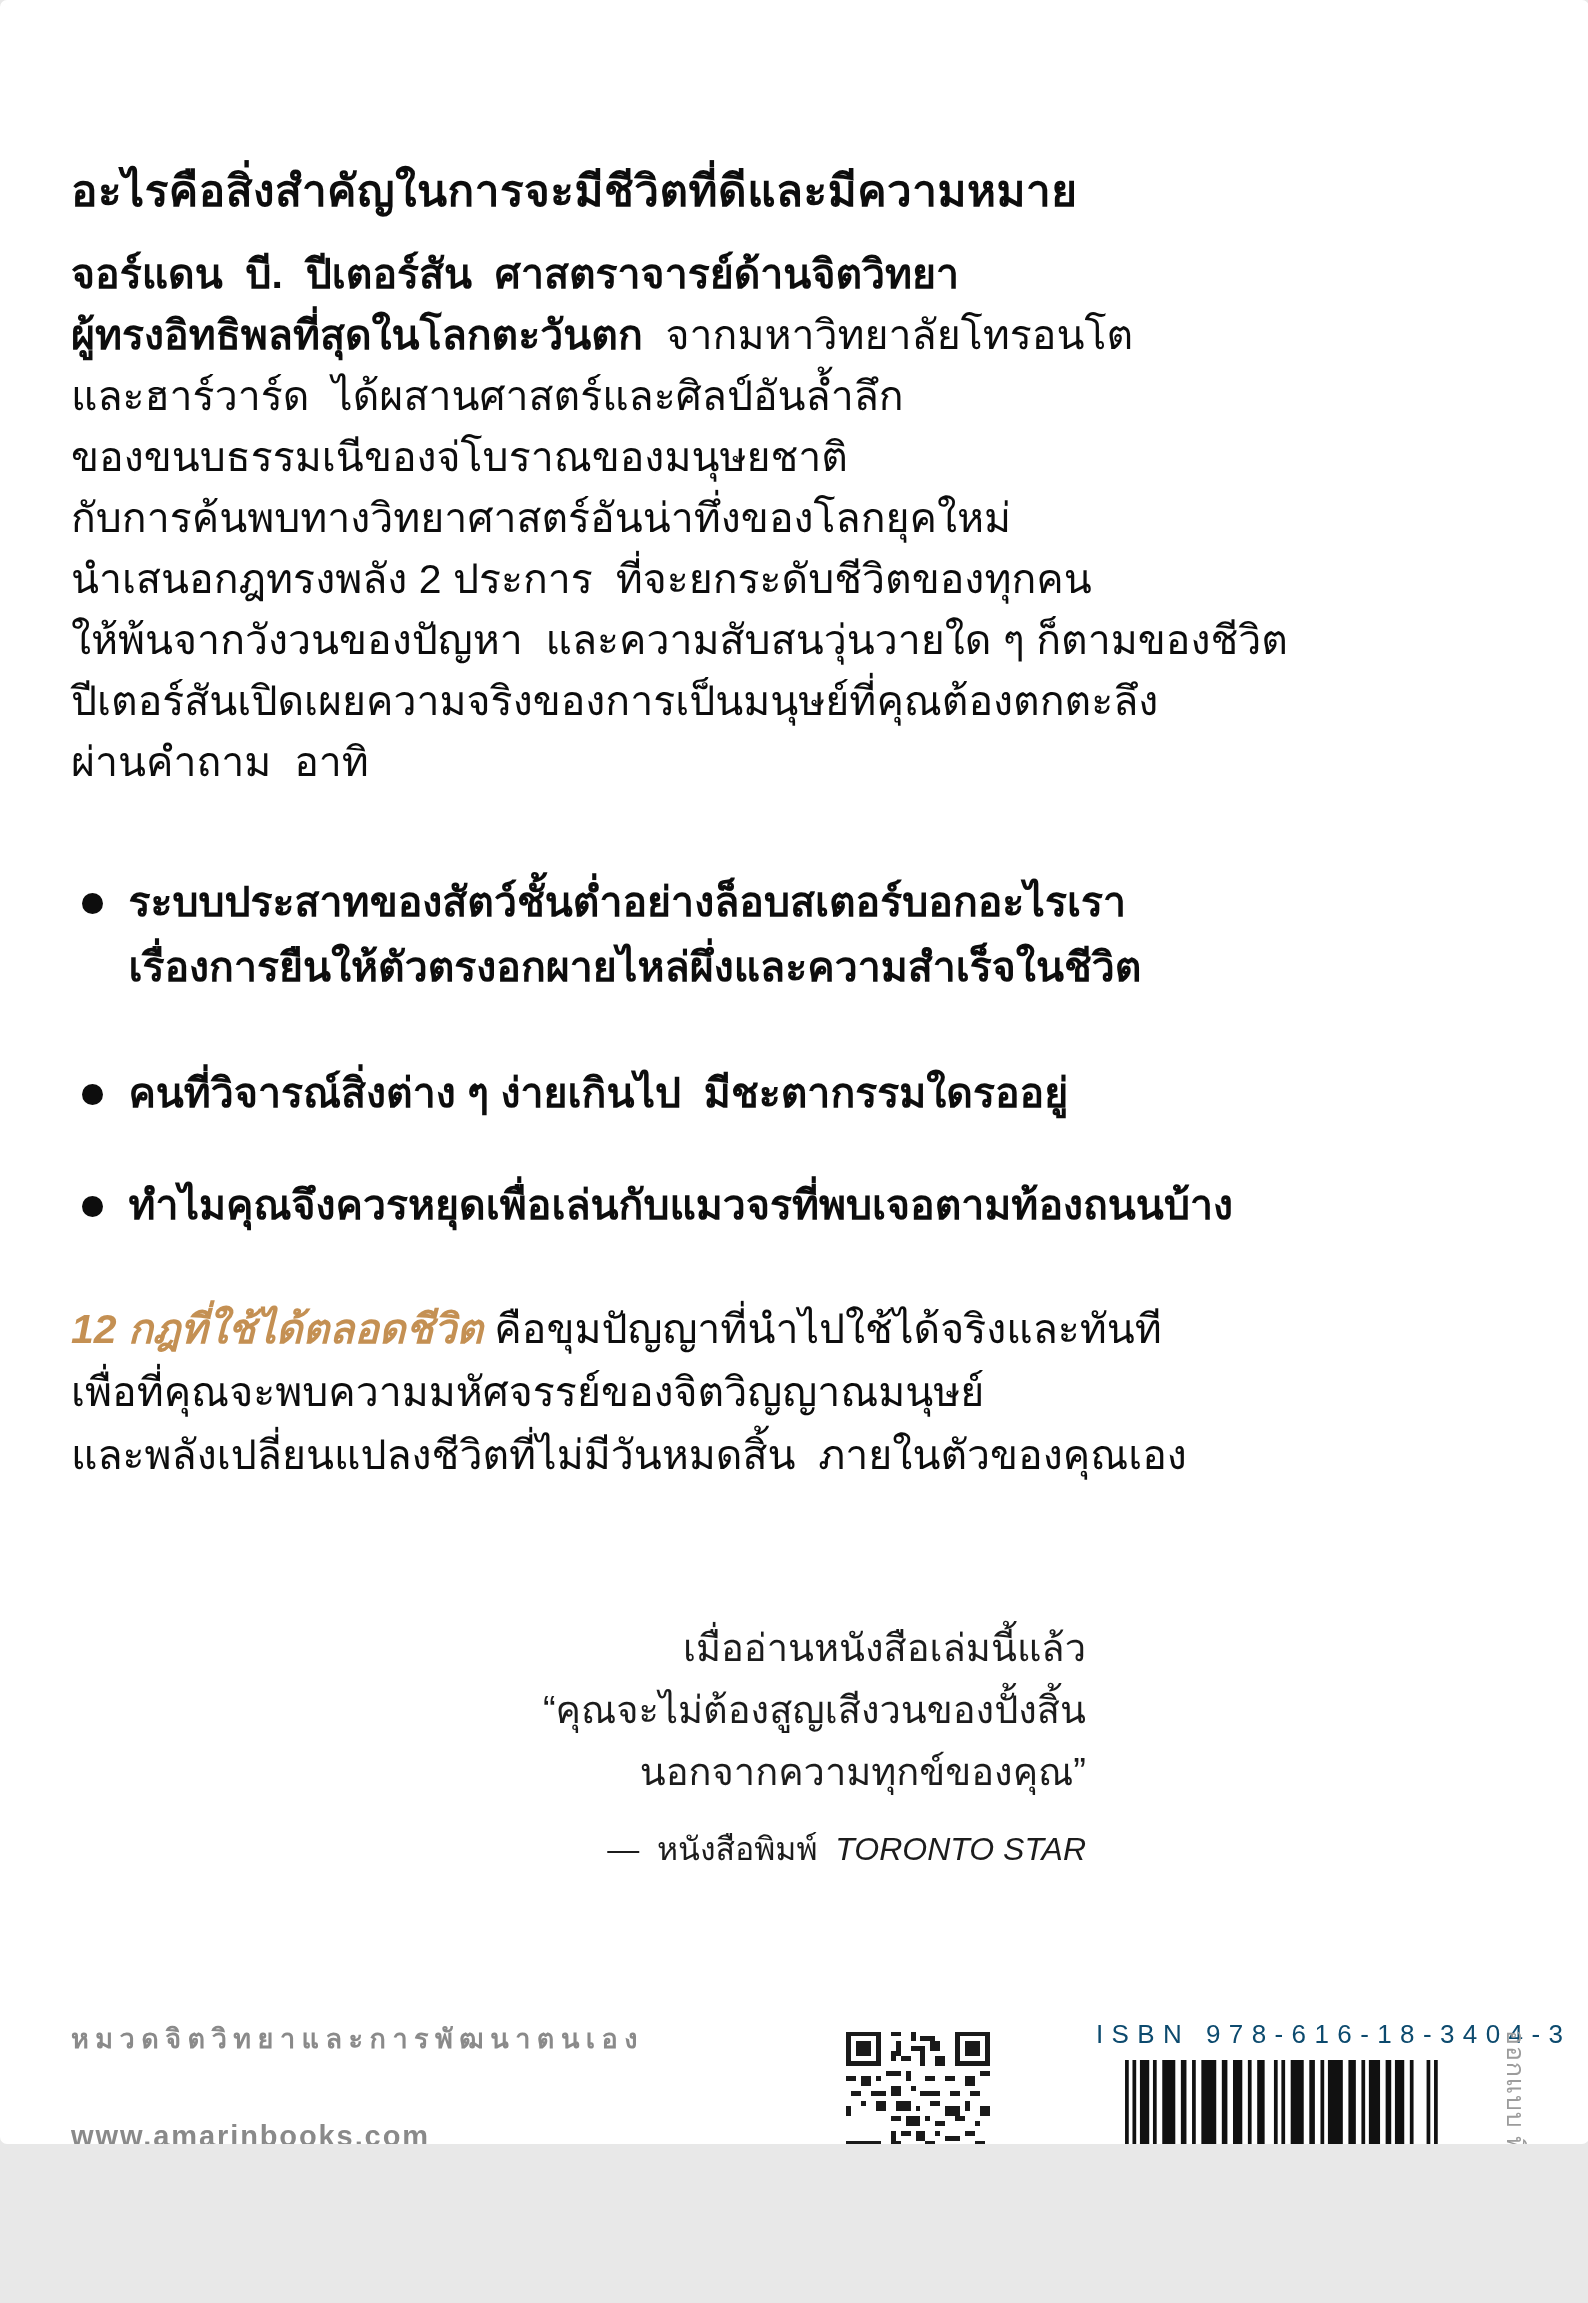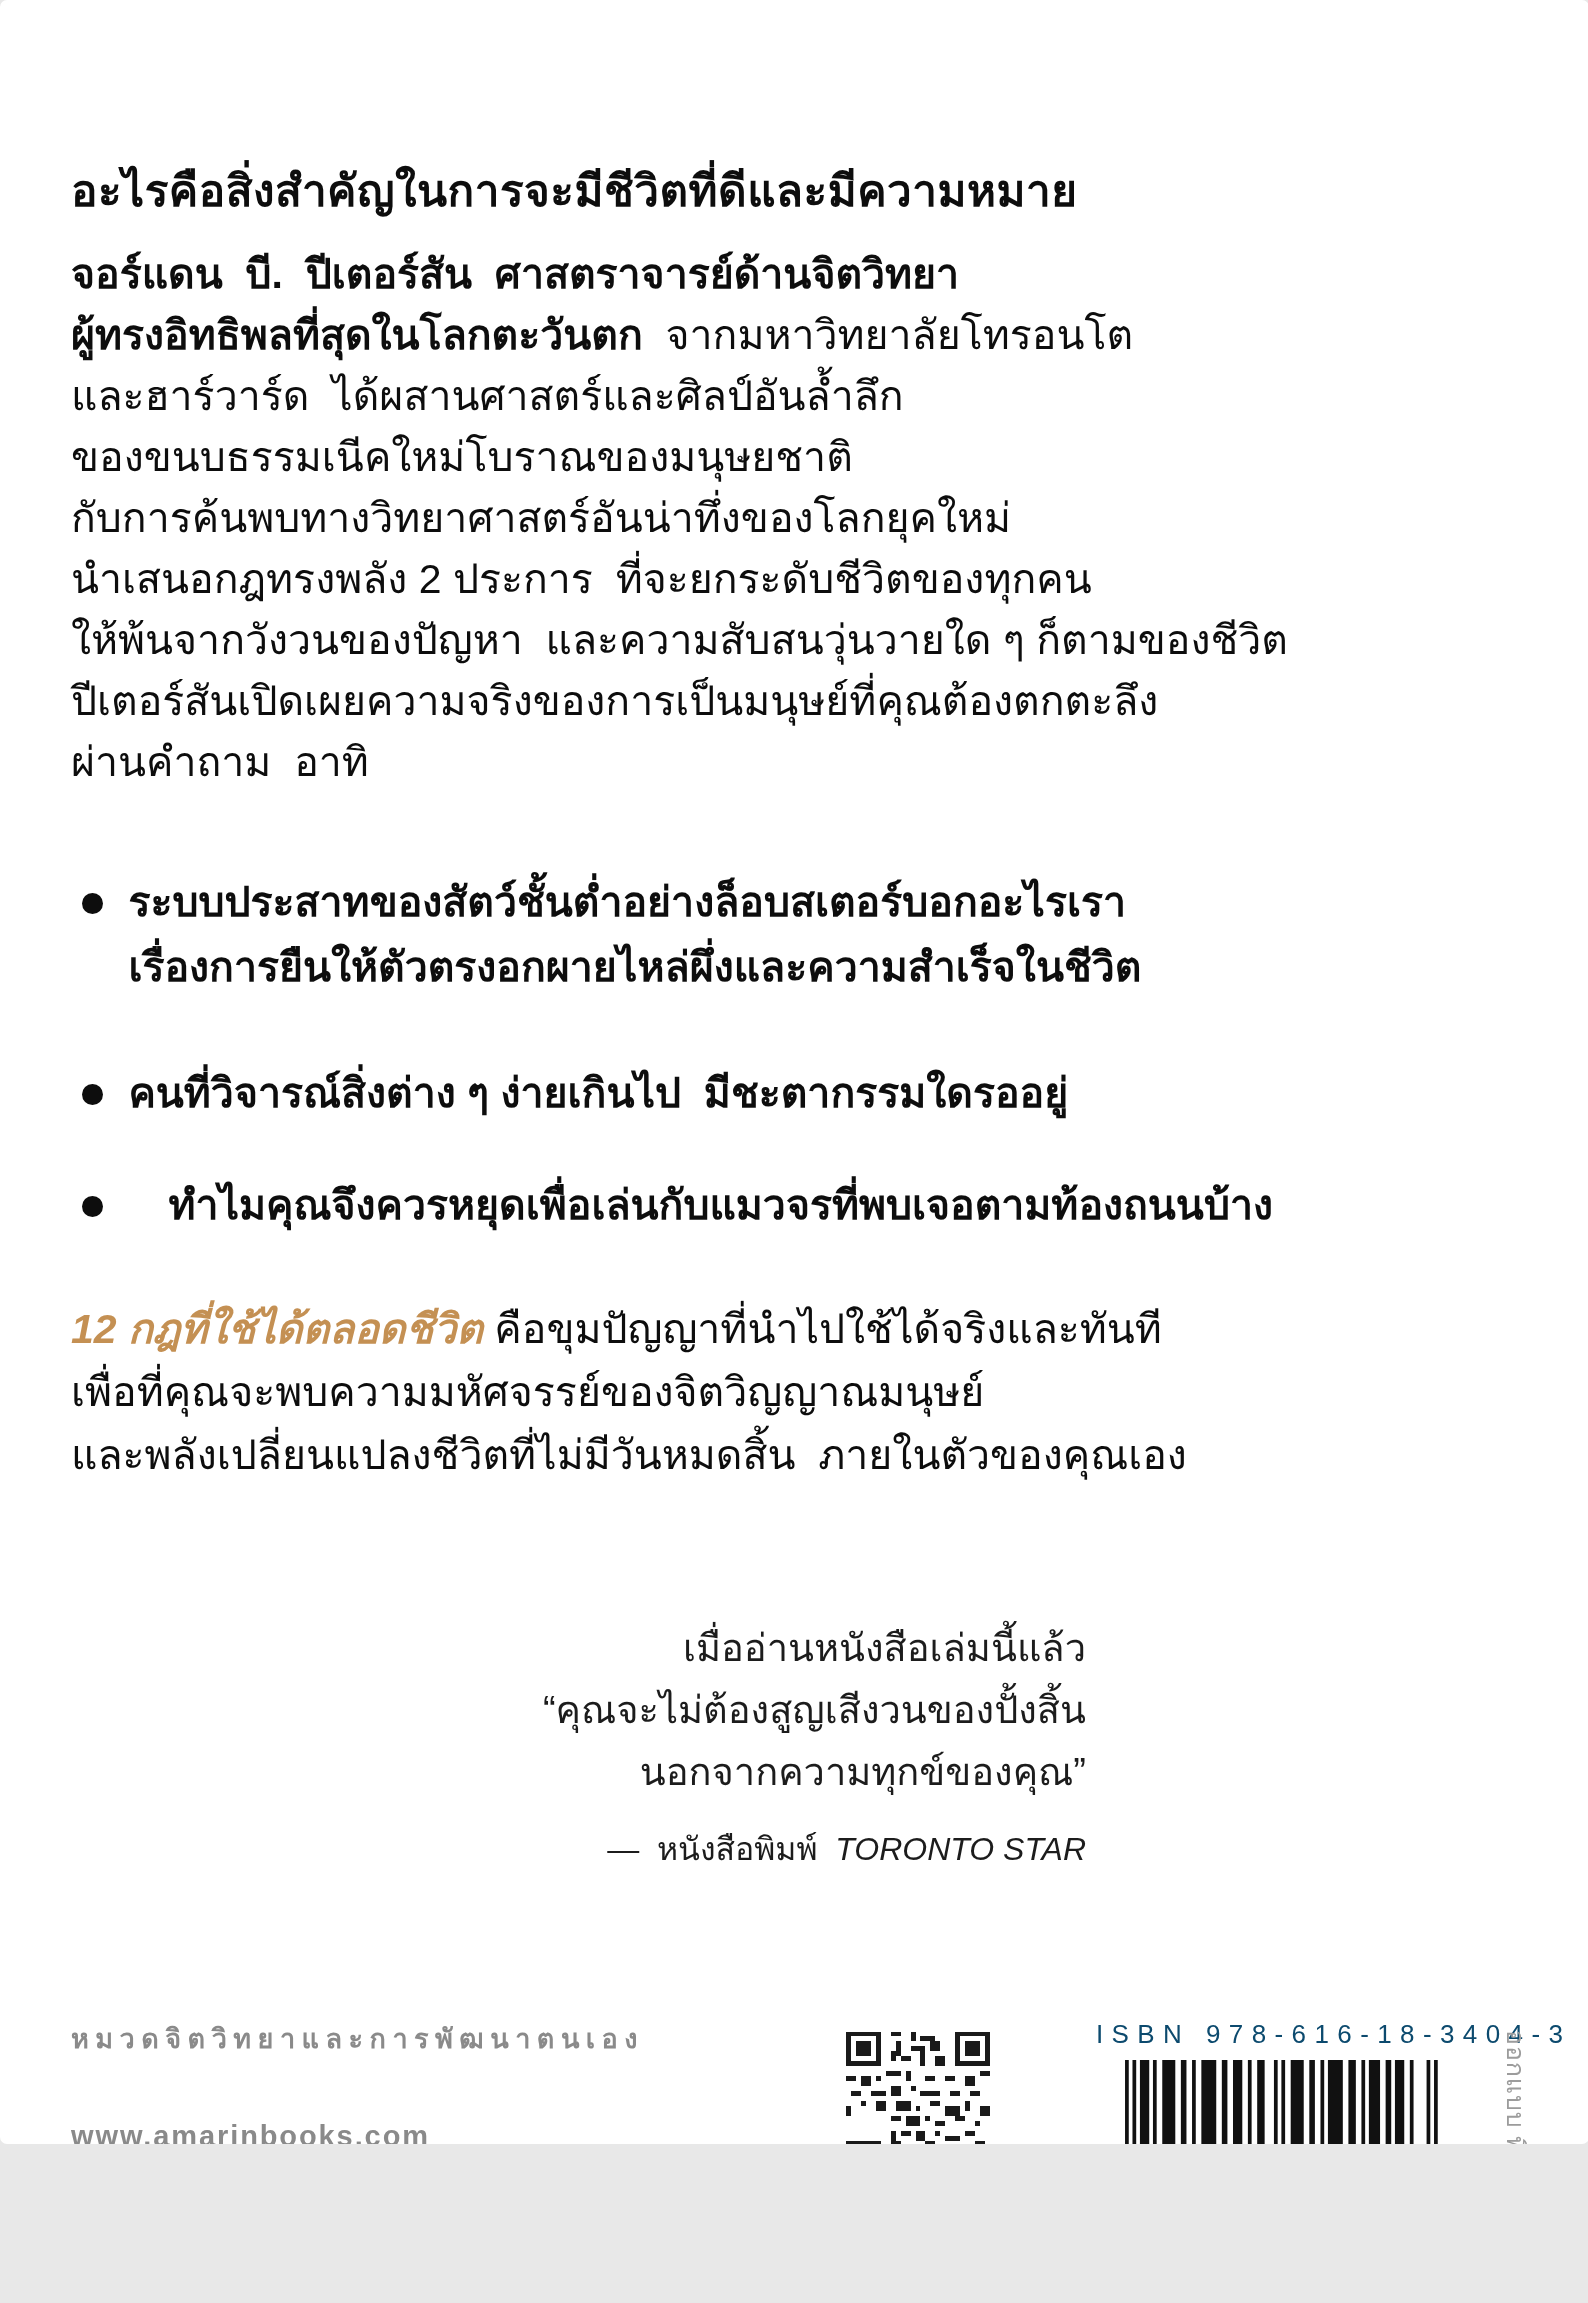--- a/index.html
+++ b/index.html
@@ -51,42 +51,42 @@
 <body>
 
 <div class="page">
 
   <div class="heading">อะไรคือสิ่งสำคัญในการจะมีชีวิตที่ดีและมีความหมาย</div>
 
   <div class="intro">
     <div class="line"><span class="b">จอร์แดน  บี.  ปีเตอร์สัน  ศาสตราจารย์ด้านจิตวิทยา</span></div>
     <div class="line"><span class="b">ผู้ทรงอิทธิพลที่สุดในโลกตะวันตก</span><span>  จากมหาวิทยาลัยโทรอนโต</span></div>
     <div class="line">และฮาร์วาร์ด  ได้ผสานศาสตร์และศิลป์อันล้ำลึก</div>
-    <div class="line">ของขนบธรรมเนีคใหม่โบราณของมนุษยชาติ</div>
+    <div class="line">ของขนบธรรมเนีของจ่โบราณของมนุษยชาติ</div>
     <div class="line">กับการค้นพบทางวิทยาศาสตร์อันน่าทึ่งของโลกยุคใหม่</div>
     <div class="line">นำเสนอกฎทรงพลัง 2 ประการ  ที่จะยกระดับชีวิตของทุกคน</div>
     <div class="line">ให้พ้นจากวังวนของปัญหา  และความสับสนวุ่นวายใด ๆ ก็ตามของชีวิต</div>
     <div class="line">ปีเตอร์สันเปิดเผยความจริงของการเป็นมนุษย์ที่คุณต้องตกตะลึง</div>
     <div class="line">ผ่านคำถาม  อาทิ</div>
   </div>
 
   <div class="bullet" style="top:870px;">
     <span class="dot"></span>
     <div class="btext">
       <div class="line">ระบบประสาทของสัตว์ชั้นต่ำอย่างล็อบสเตอร์บอกอะไรเรา</div>
       <div class="line">เรื่องการยืนให้ตัวตรงอกผายไหล่ผึ่งและความสำเร็จในชีวิต</div>
     </div>
   </div>
   <div class="bullet" style="top:1061px;">
     <span class="dot"></span>
     <div class="btext">
       <div class="line">คนที่วิจารณ์สิ่งต่าง ๆ ง่ายเกินไป  มีชะตากรรมใดรออยู่</div>
     </div>
   </div>
-  <div class="bullet" style="top:1173px;gap:40px;">
+  <div class="bullet" style="top:1173px;">
     <span class="dot"></span>
     <div class="btext">
       <div class="line">ทำไมคุณจึงควรหยุดเพื่อเล่นกับแมวจรที่พบเจอตามท้องถนนบ้าง</div>
     </div>
   </div>
 
   <div class="closing">
     <div class="line"><span class="hl">12 กฎที่ใช้ได้ตลอดชีวิต</span><span> คือขุมปัญญาที่นำไปใช้ได้จริงและทันที</span></div>
     <div class="line">เพื่อที่คุณจะพบความมหัศจรรย์ของจิตวิญญาณมนุษย์</div>
     <div class="line">และพลังเปลี่ยนแปลงชีวิตที่ไม่มีวันหมดสิ้น  ภายในตัวของคุณเอง</div>

